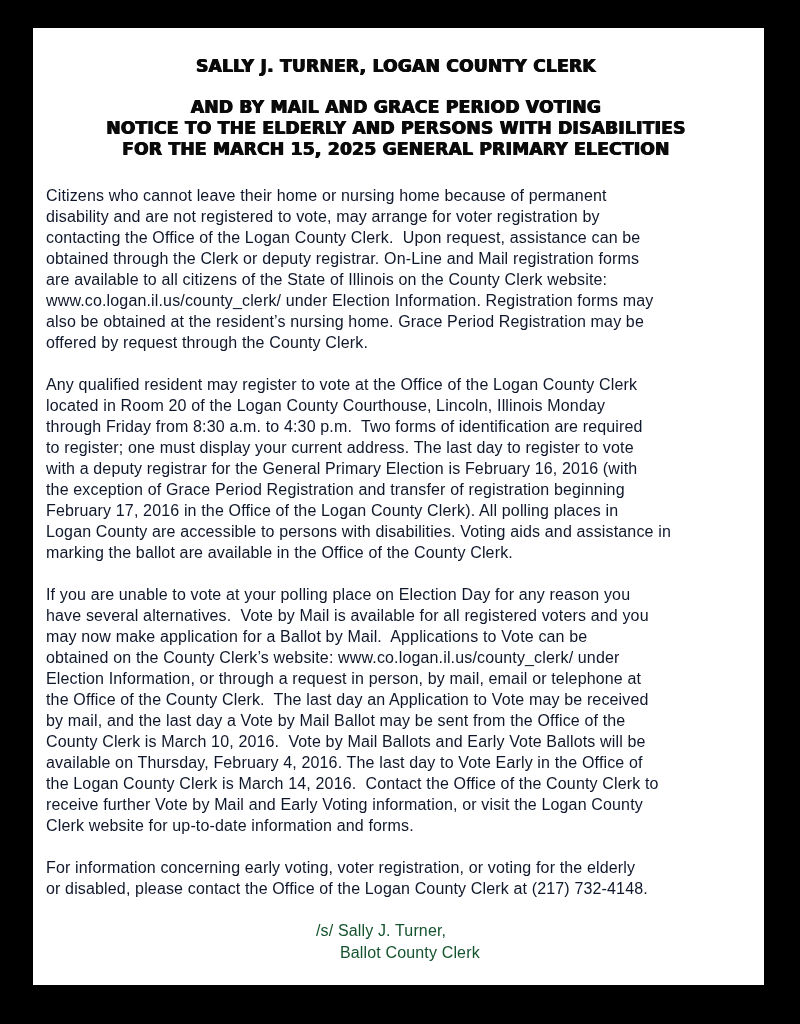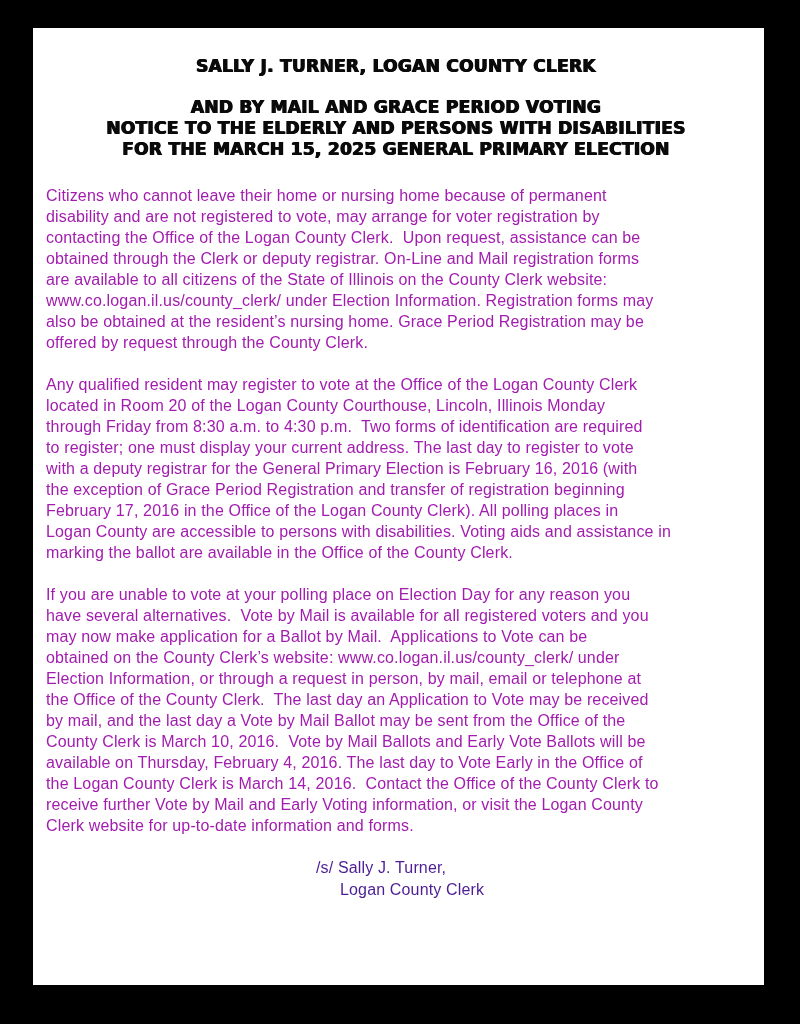--- a/index.html
+++ b/index.html
@@ -46,31 +46,31 @@
     letter-spacing: 0.3px;
     color: #0a0a0a;
     text-shadow: 0.6px 0 0 currentColor, -0.6px 0 0 currentColor;
   }
   .body-par {
     margin: 0 0 21px 0;
     font-size: 16px;
     line-height: 21px;
     letter-spacing: 0.15px;
     white-space: pre-wrap;
-    color: #a21caf;
+    color: #0f172a;
   }
   .body-par.first {
     margin-top: 25px;
   }
   .signature {
     margin: 2px 0 0 270px;
     font-size: 16px;
     line-height: 22px;
     letter-spacing: 0.15px;
-    color: #4c1d95;
+    color: #14532d;
   }
   .sig-role {
     padding-left: 24px;
   }
 </style>
 </head>
 <body>
 
 <div class="paper">
 
@@ -107,19 +107,21 @@
 obtained on the County Clerk’s website: www.co.logan.il.us/county_clerk/ under
 Election Information, or through a request in person, by mail, email or telephone at
 the Office of the County Clerk.  The last day an Application to Vote may be received
 by mail, and the last day a Vote by Mail Ballot may be sent from the Office of the
 County Clerk is March 10, 2016.  Vote by Mail Ballots and Early Vote Ballots will be
 available on Thursday, February 4, 2016. The last day to Vote Early in the Office of
 the Logan County Clerk is March 14, 2016.  Contact the Office of the County Clerk to
 receive further Vote by Mail and Early Voting information, or visit the Logan County
 Clerk website for up-to-date information and forms.</p>
 
+  <p class="body-par">For information concerning early voting, voter registration, or voting for the elderly
+or disabled, please contact the Office of the Logan County Clerk at (217) 732-4148.</p>
 
   <div class="signature">
     <div class="sig-name">/s/ Sally J. Turner,</div>
-    <div class="sig-role">Logan County Clerk</div>
+    <div class="sig-role">Ballot County Clerk</div>
   </div>
 
 </div>
 
 </body></html>

